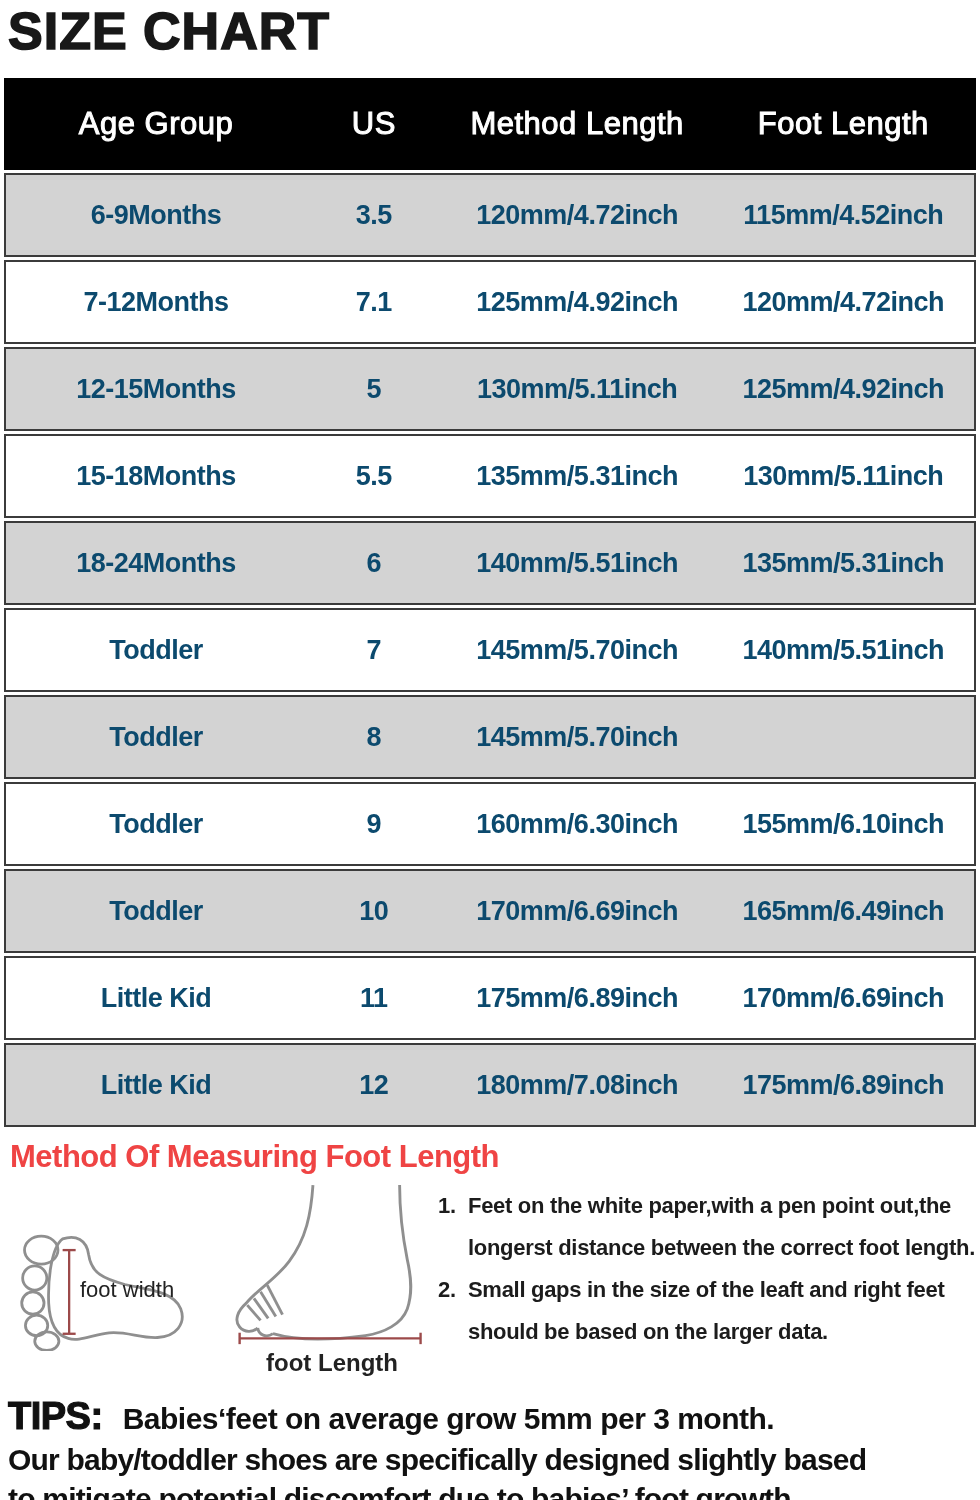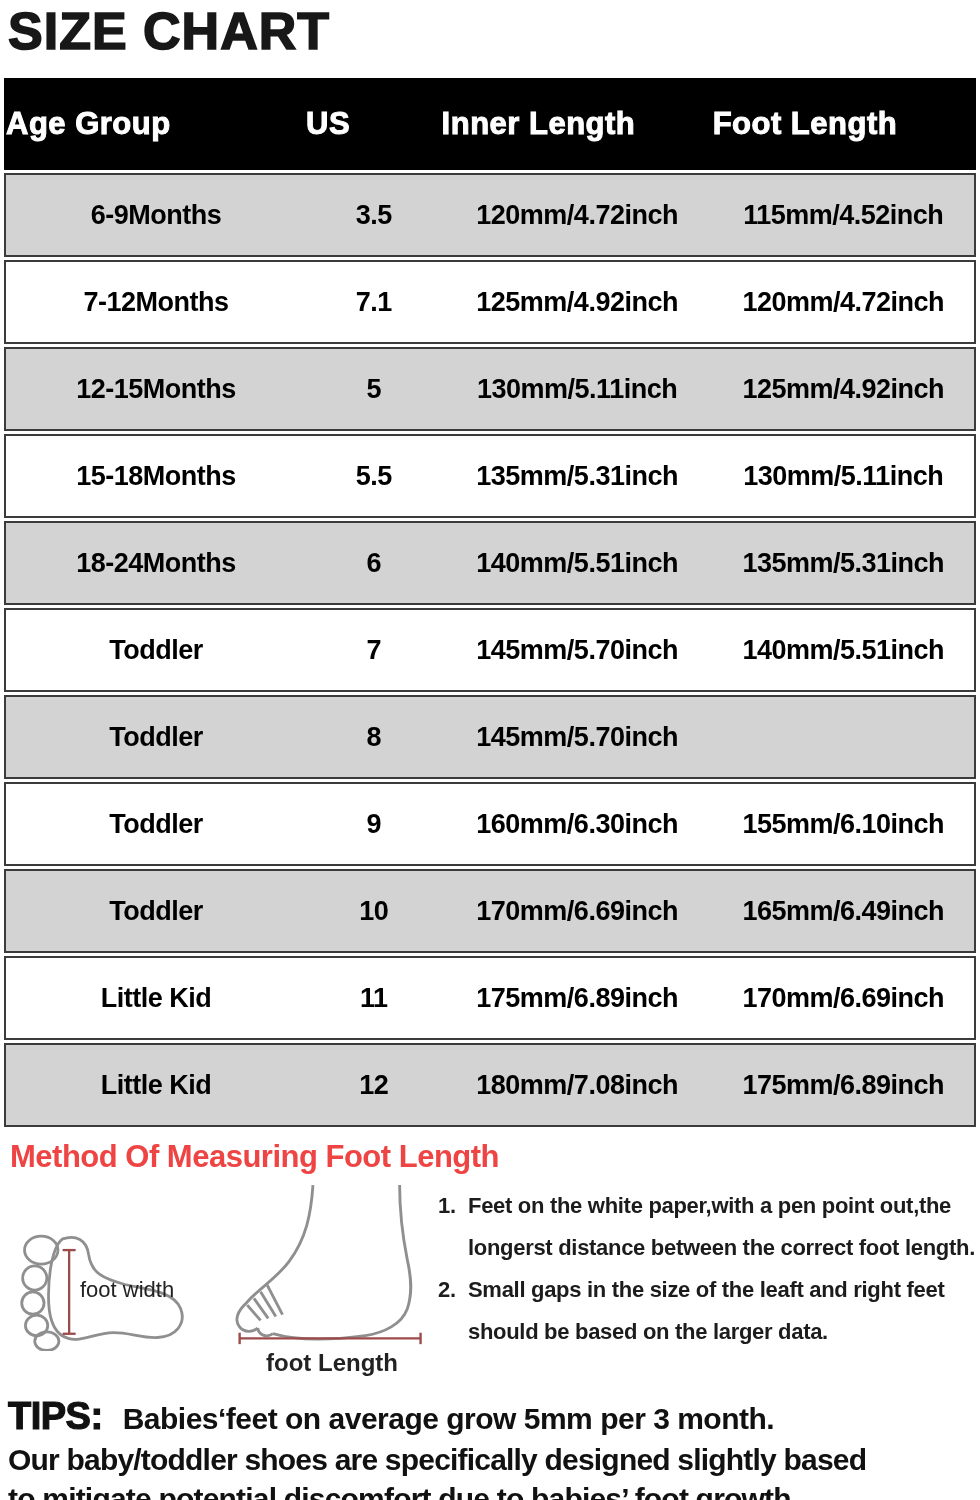--- a/index.html
+++ b/index.html
@@ -28,42 +28,43 @@
   .thead {
     display: grid;
     grid-template-columns: 31% 14% 28% 27%;
     align-items: center;
     background: var(--header-bg, #000);
     height: 92px;
     border: 2px solid #000;
     margin-bottom: 3px;
   }
   .thead .hcell {
+    text-align: center;
     color: var(--header-text, #fff);
     font-size: 31px;
-    font-weight: bold;
+    font-weight: normal;
     -webkit-text-stroke: 1px #fff;
     letter-spacing: 0.5px;
   }
   .trow {
     display: grid;
     grid-template-columns: 31% 14% 28% 27%;
     align-items: center;
     height: 84px;
     border: 2px solid var(--border-col, #3b3b3b);
     margin-bottom: 3px;
   }
   .trow.gray  { background: var(--row-gray, #d3d3d3); }
   .trow.white { background: var(--row-white, #ffffff); }
   .tcell {
     text-align: center;
     font-size: 27px;
     font-weight: bold;
     letter-spacing: -0.5px;
-    color: #000000;
+    color: #0c4a6e;
   }
   
   .measure-heading {
     margin: 12px 0 0 10px;
     font-size: 31px;
     font-weight: bold;
     color: #ef4444;
     letter-spacing: -0.5px;
   }
   .measure-section {
@@ -118,21 +119,21 @@
 </style>
 </head>
 <body>
 
 <h1 class="page-title">SIZE CHART</h1>
 
 <div class="size-table">
   <div class="thead">
     <div class="hcell">Age Group</div>
     <div class="hcell">US</div>
-    <div class="hcell">Inner Length</div>
+    <div class="hcell">Method Length</div>
     <div class="hcell">Foot Length</div>
   </div>
   <div>
       <div class="trow gray">
         <div class="tcell">6-9Months</div>
         <div class="tcell">3.5</div>
         <div class="tcell">120mm/4.72inch</div>
         <div class="tcell">115mm/4.52inch</div>
       </div>
       <div class="trow white">

